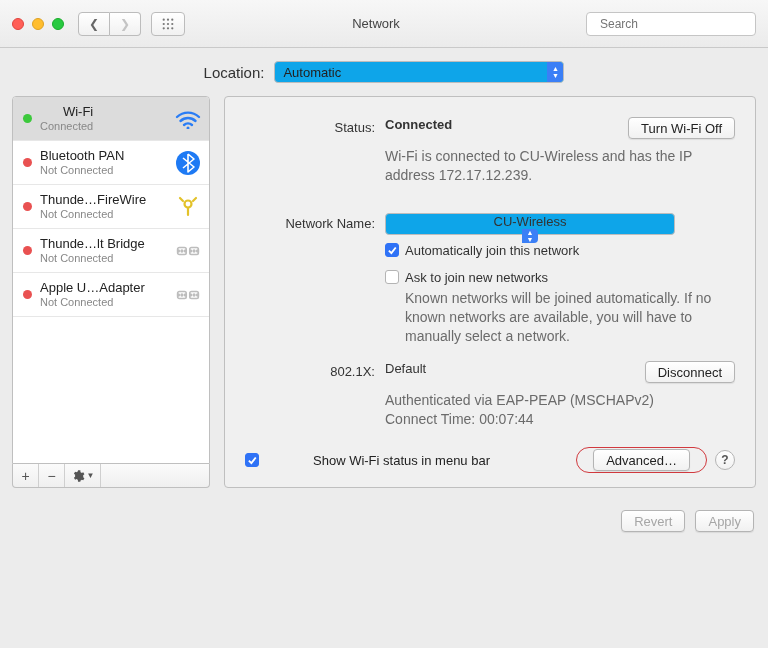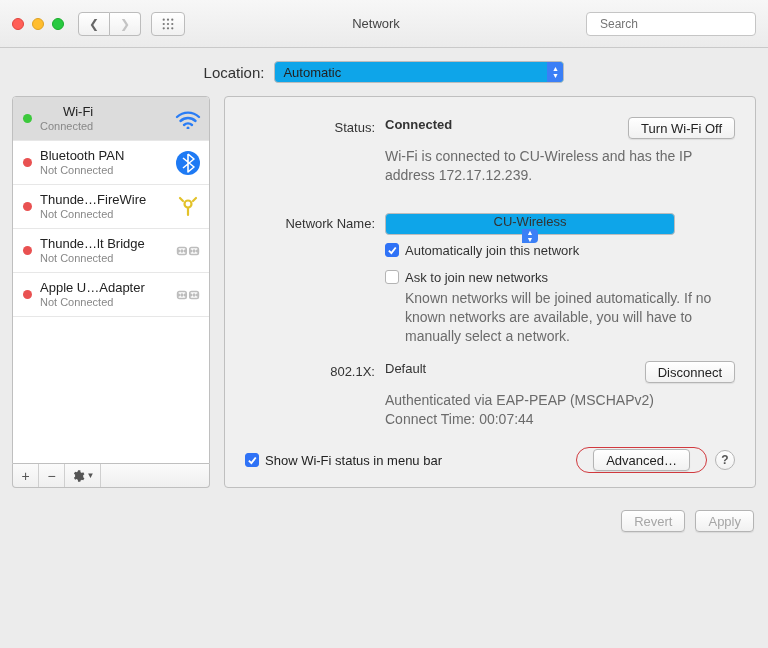--- a/index.html
+++ b/index.html
@@ -276,21 +276,21 @@
       <div class="rowlabel"></div>
       <div class="rowval subtext">
         <div>Authenticated via EAP-PEAP (MSCHAPv2)</div>
         <div>Connect Time: 00:07:44</div>
       </div>
     </div>
 
     <div class="spacer"></div>
 
     <div class="bottomrow">
-      <label style="display:flex;">
+      <label style="display:flex;gap:48px;">
         <span class="checkbox checked">
             <svg viewBox="0 0 16 16" fill="none" stroke="#fff" stroke-width="3">
               <polyline points="3,9 7,13 14,4"></polyline>
             </svg>
           </span>
         <span>Show Wi-Fi status in menu bar</span>
       </label>
       <span style="flex:1"></span>
       <span class="advanced-ring">
         <button class="btn">Advanced…</button>

